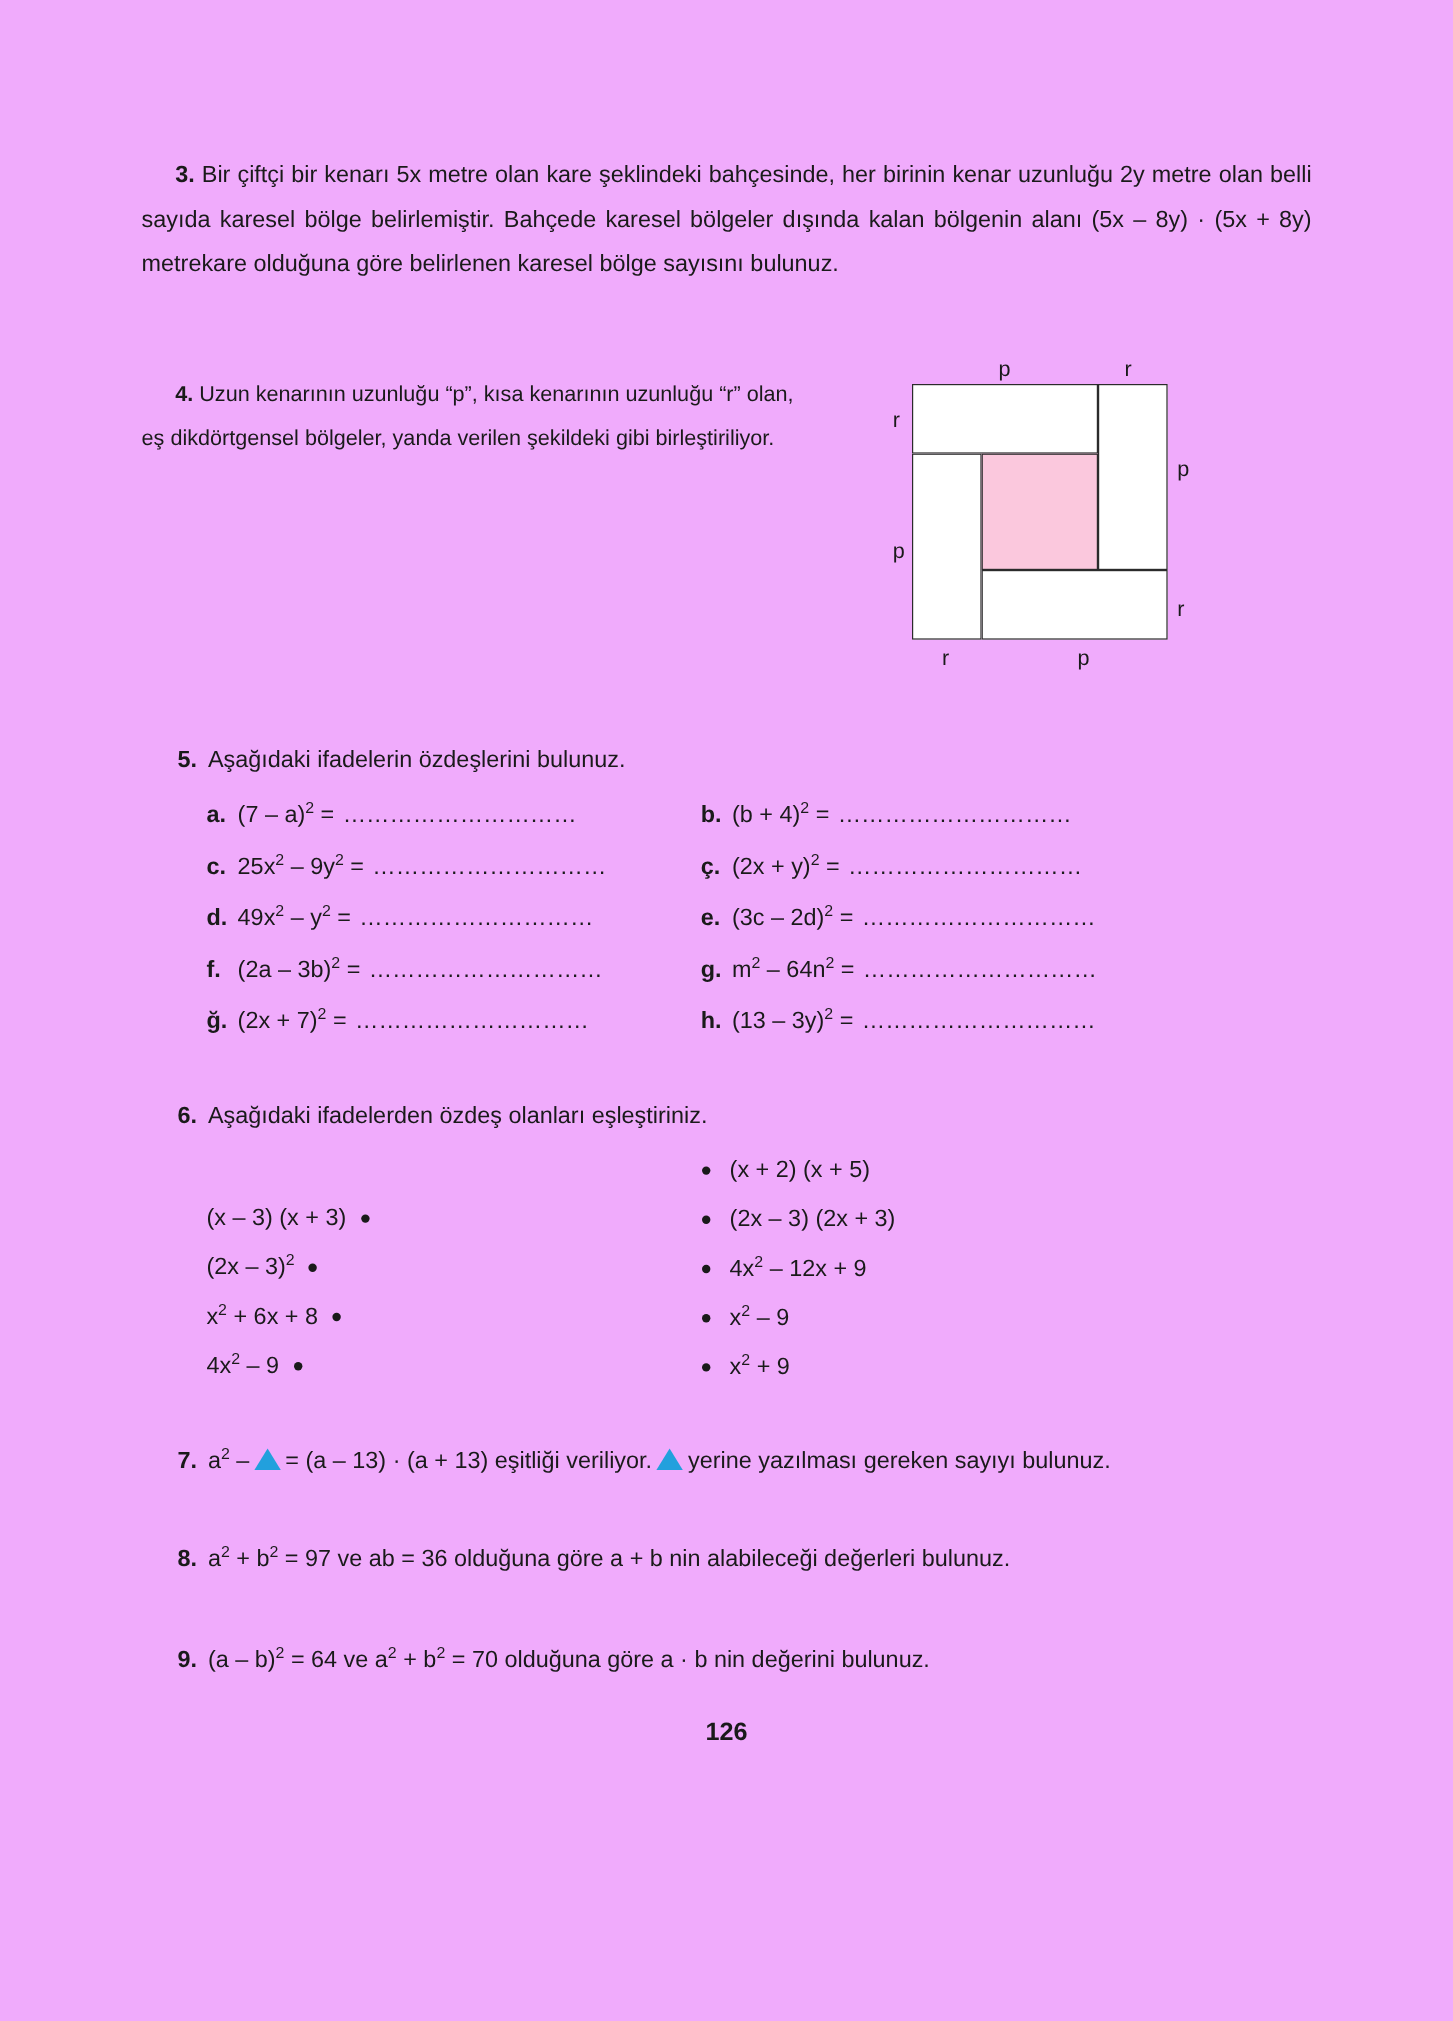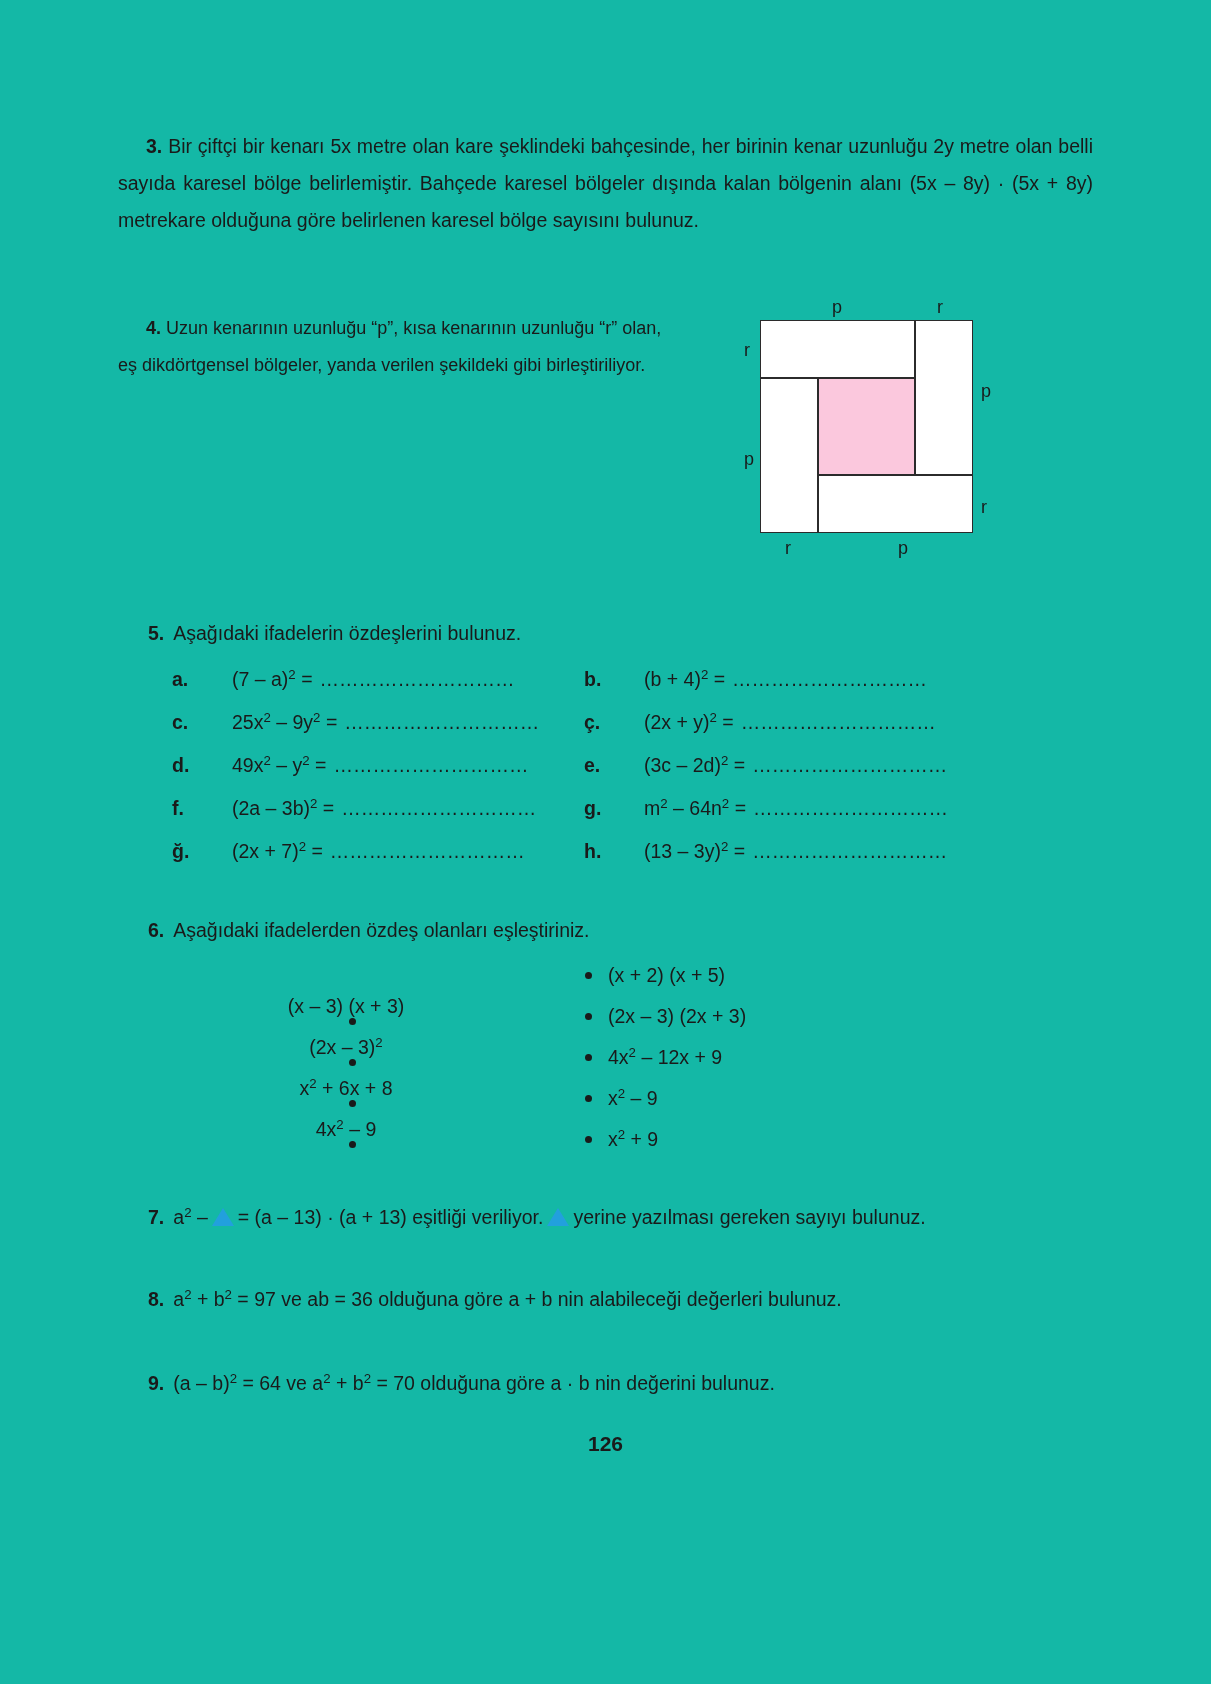--- a/index.html
+++ b/index.html
@@ -8,21 +8,21 @@
     background: #ffffff;
   }
   body {
     font-family: "Liberation Sans", sans-serif;
     color: #1a1a1a;
   }
   .page {
     position: relative;
     width: 1211px;
     height: 1684px;
-    background: #14b8a6;
+    background: #f0abfc;
     overflow: hidden;
   }
 
   
   .qnum {
     font-weight: bold;
   }
   sup {
     font-size: 0.68em;
     vertical-align: super;
@@ -104,21 +104,21 @@
     display: flex;
     align-items: baseline;
   }
   .q5-cell.left  { width: 412px; }
   .q5-cell.right { width: 430px; }
   .q5-letter {
     font-weight: bold;
     min-width: 26px;
     display: inline-block;
   }
-  .q5-expr { white-space: nowrap; margin-right: 7px; margin-left: 34px; }
+  .q5-expr { white-space: nowrap; margin-right: 7px; }
   .q5-dots { white-space: nowrap; }
 
   
   .q6-head {
     position: absolute;
     left: 148px;
     top: 919px;
     font-size: 19.5px;
   }
   .q6-head .qnum { margin-right: 9px; }
@@ -135,21 +135,21 @@
     top: 955px;
     width: 420px;
     font-size: 19.5px;
   }
   .q6-item {
     height: 41px;
     display: flex;
     align-items: center;
     white-space: nowrap;
   }
-  .q6-left .q6-item { justify-content: flex-start; flex-direction: column; }
+  .q6-left .q6-item { justify-content: flex-start; }
   .q6-left .txt { margin-right: 12px; }
   .dot {
     display: inline-block;
     width: 7px;
     height: 7px;
     border-radius: 50%;
     background: #1a1a1a;
   }
   .q6-right .dot { margin-right: 16px; }
 

